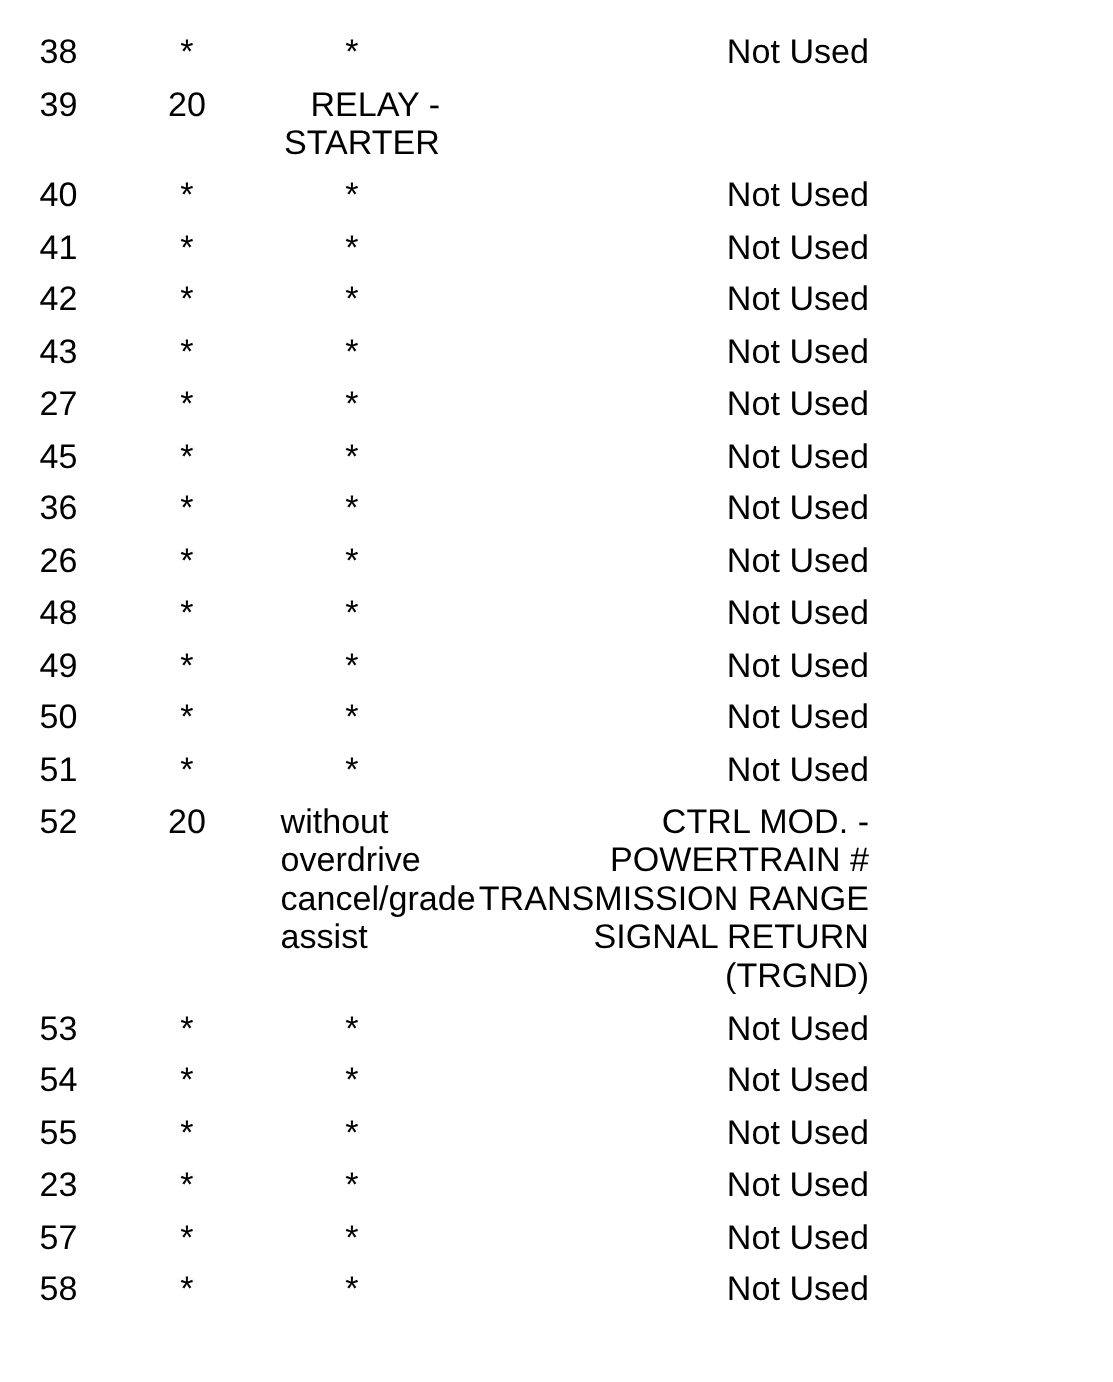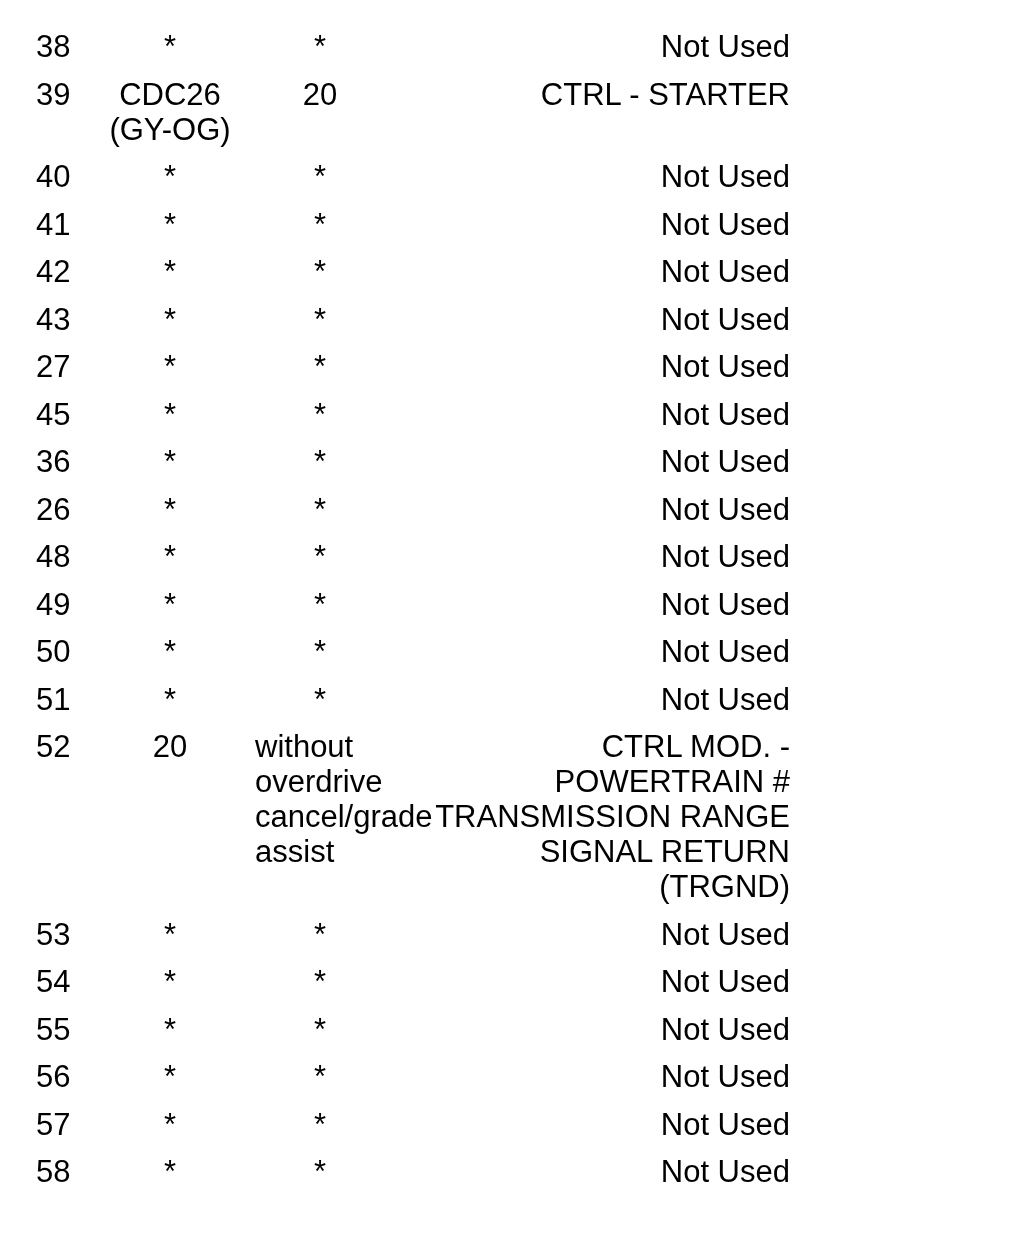--- a/index.html
+++ b/index.html
@@ -39,24 +39,22 @@
   <div class="pin-row">
     <div class="cell pin">38</div>
     <div class="cell circuit">*</div>
     <div class="cell gauge">*</div>
     <div class="cell desc">Not Used</div>
     <div class="cell notes"></div>
   </div>
 
   <div class="pin-row">
     <div class="cell pin">39</div>
-    <div class="cell circuit">CDC26
-(GY-OG)</div>
     <div class="cell gauge">20</div>
-    <div class="cell desc">CTRL - STARTER</div>
+    <div class="cell desc">RELAY - STARTER</div>
     <div class="cell notes"></div>
   </div>
 
   <div class="pin-row">
     <div class="cell pin">40</div>
     <div class="cell circuit">*</div>
     <div class="cell gauge">*</div>
     <div class="cell desc">Not Used</div>
     <div class="cell notes"></div>
   </div>
@@ -181,21 +179,21 @@
 
   <div class="pin-row">
     <div class="cell pin">55</div>
     <div class="cell circuit">*</div>
     <div class="cell gauge">*</div>
     <div class="cell desc">Not Used</div>
     <div class="cell notes"></div>
   </div>
 
   <div class="pin-row">
-    <div class="cell pin">56</div>
+    <div class="cell pin">23</div>
     <div class="cell circuit">*</div>
     <div class="cell gauge">*</div>
     <div class="cell desc">Not Used</div>
     <div class="cell notes"></div>
   </div>
 
   <div class="pin-row">
     <div class="cell pin">57</div>
     <div class="cell circuit">*</div>
     <div class="cell gauge">*</div>

